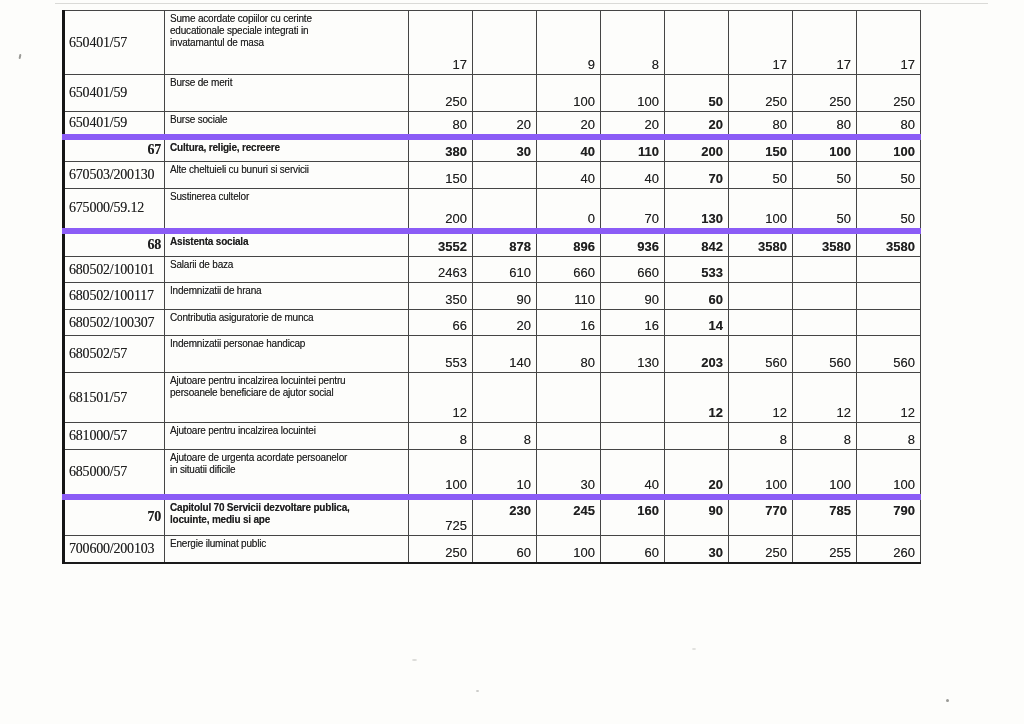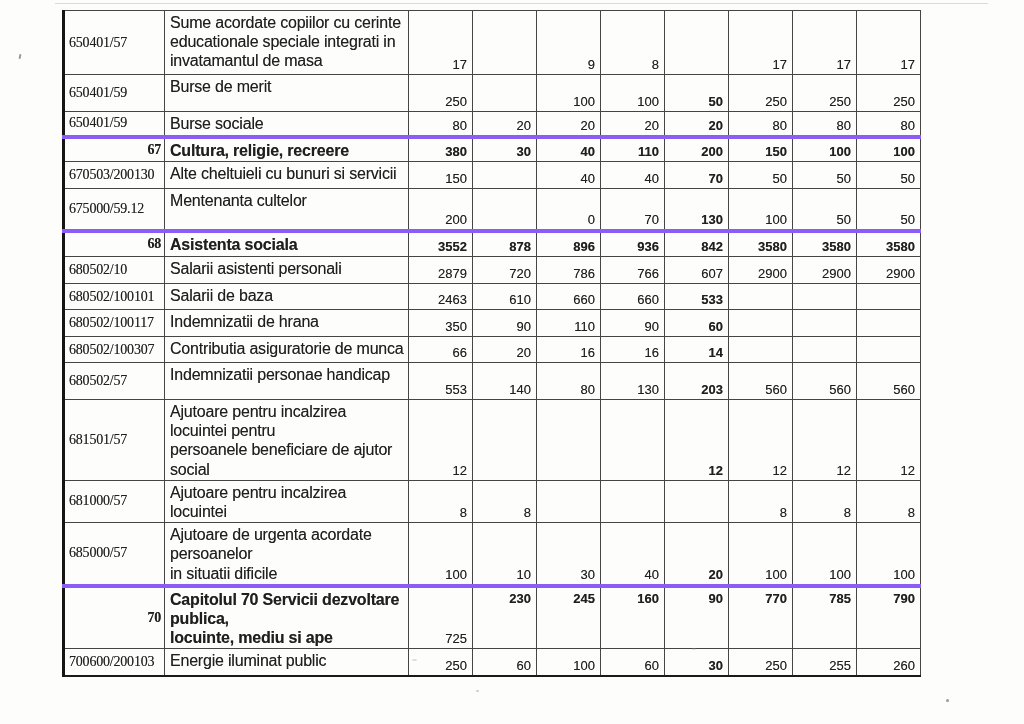--- a/index.html
+++ b/index.html
@@ -19,31 +19,31 @@
   table.budget td {
     border:1px solid #454545;
     text-shadow:0 0 0.4px rgba(35,35,35,0.55);
     overflow:hidden;
   }
   td.code {
     font-size:14px; letter-spacing:-0.2px;
     vertical-align:middle; padding:1px 2px 1px 4px;font-family:Liberation Serif, serif;
   }
   td.desc {
-    font-size:16px; letter-spacing:-0.2px;
+    font-size:10px; letter-spacing:-0.2px;
     vertical-align:top; padding:2px 2px 1px 5px;
     line-height:1.2; white-space:pre-line;margin-top:20px;
   }
   td.num {
     font-size:13px; text-align:right;
     vertical-align:bottom; padding:1px 5px 2px 1px;
   }
   tr.section td.code { text-align:right; font-weight:bold; padding-right:3px; }
   tr.section td.desc { font-weight:bold; }
-  tr.section { border-top:4px solid #8b5cf6; }
+  tr.section { border-top:6px solid #8b5cf6; }
   td.b { font-weight:bold; }
   td.vtop { vertical-align:top; padding-top:3px;margin-top:15px; }
   .scan-line {
     position:absolute; left:55px; top:3px; width:933px; height:1px;
     background:#c8c8c3; opacity:0.65;
   }
   .speck { position:absolute; background:#9a9a96; border-radius:50%; }
   .speck.s1 { left:19px; top:54px;  width:2px; height:5px; border-radius:1px; transform:rotate(12deg); }
   .speck.s2 { left:946px; top:699px; width:3px; height:3px; }
   .speck.s3 { left:476px; top:690px; width:3px; height:2px; opacity:0.5; }
@@ -126,53 +126,41 @@
           <td class="num"></td>
           <td class="num">40</td>
           <td class="num">40</td>
           <td class="num b">70</td>
           <td class="num">50</td>
           <td class="num">50</td>
           <td class="num">50</td>
         </tr>
         <tr style="height: 42px;">
           <td class="code">675000/59.12</td>
-          <td class="desc">Mentenanta cultelor</td>
+          <td class="desc">Sustinerea cultelor</td>
           <td class="num">200</td>
           <td class="num"></td>
           <td class="num">0</td>
           <td class="num">70</td>
           <td class="num b">130</td>
           <td class="num">100</td>
           <td class="num">50</td>
           <td class="num">50</td>
         </tr>
         <tr class="section" style="height: 26px;">
           <td class="code">68</td>
           <td class="desc">Asistenta sociala</td>
           <td class="num b">3552</td>
           <td class="num b">878</td>
           <td class="num b">896</td>
           <td class="num b">936</td>
           <td class="num b">842</td>
           <td class="num b">3580</td>
           <td class="num b">3580</td>
           <td class="num b">3580</td>
-        </tr>
-        <tr style="height: 27px;">
-          <td class="code">680502/10</td>
-          <td class="desc">Salarii asistenti personali</td>
-          <td class="num">2879</td>
-          <td class="num">720</td>
-          <td class="num">786</td>
-          <td class="num">766</td>
-          <td class="num">607</td>
-          <td class="num">2900</td>
-          <td class="num">2900</td>
-          <td class="num">2900</td>
         </tr>
         <tr style="height: 26px;">
           <td class="code">680502/100101</td>
           <td class="desc">Salarii de baza</td>
           <td class="num">2463</td>
           <td class="num">610</td>
           <td class="num">660</td>
           <td class="num">660</td>
           <td class="num b">533</td>
           <td class="num"></td>

